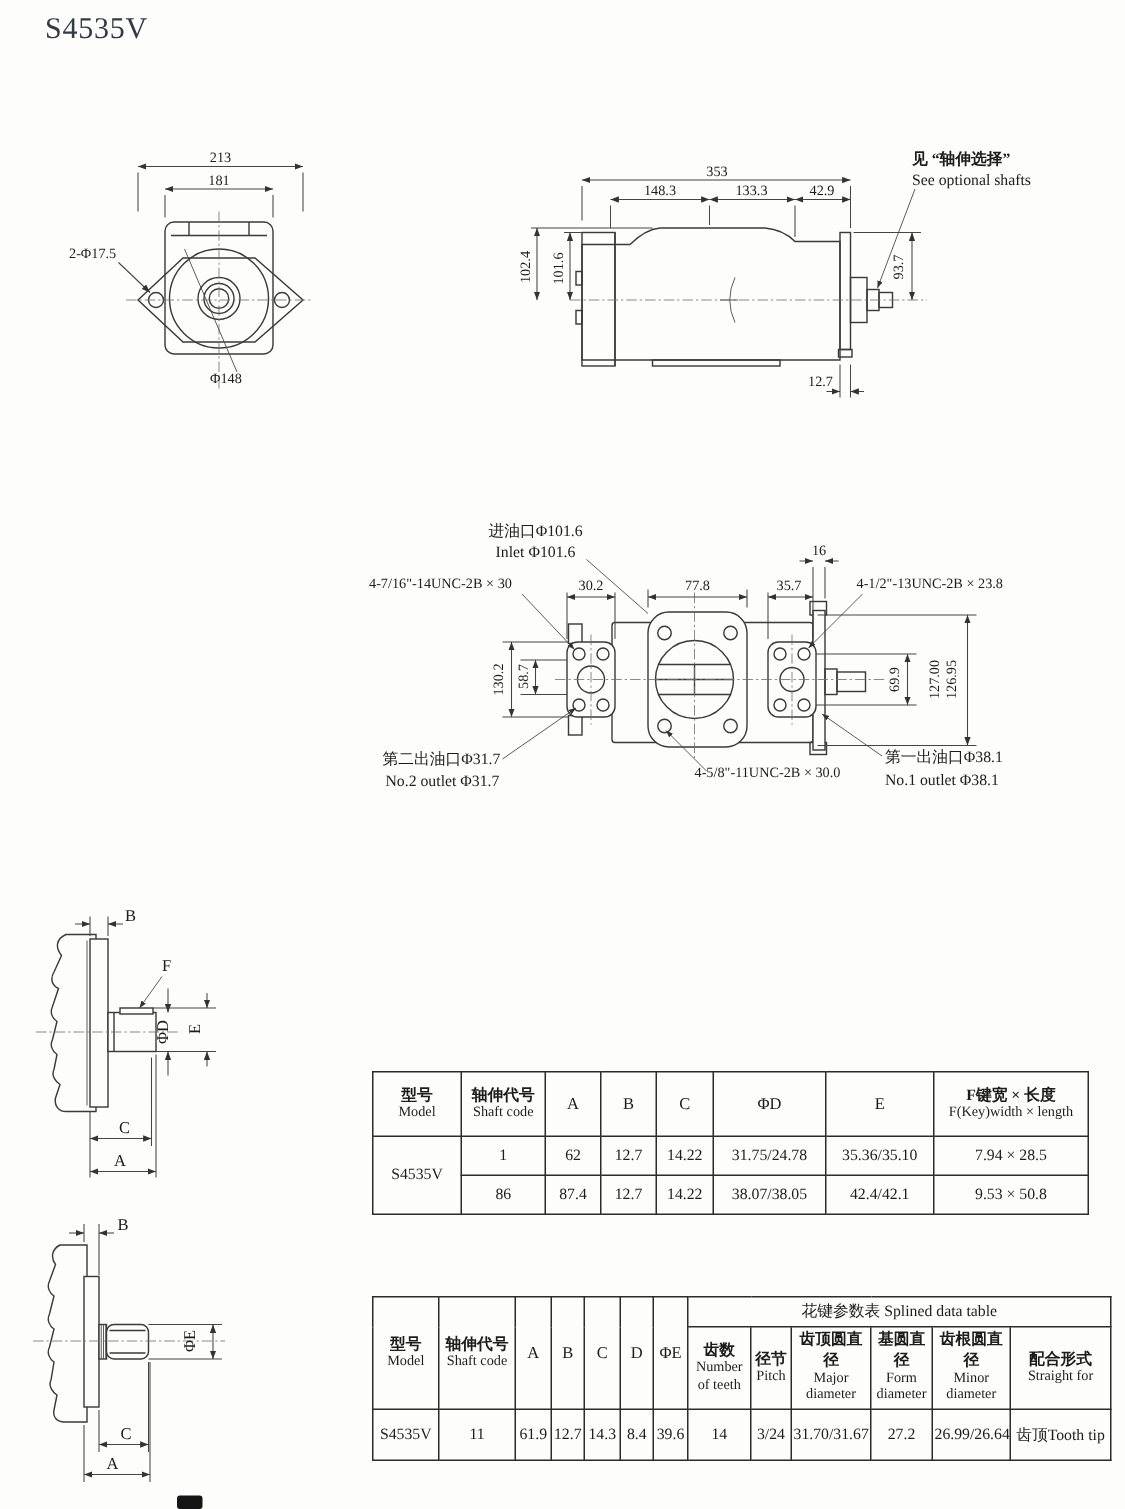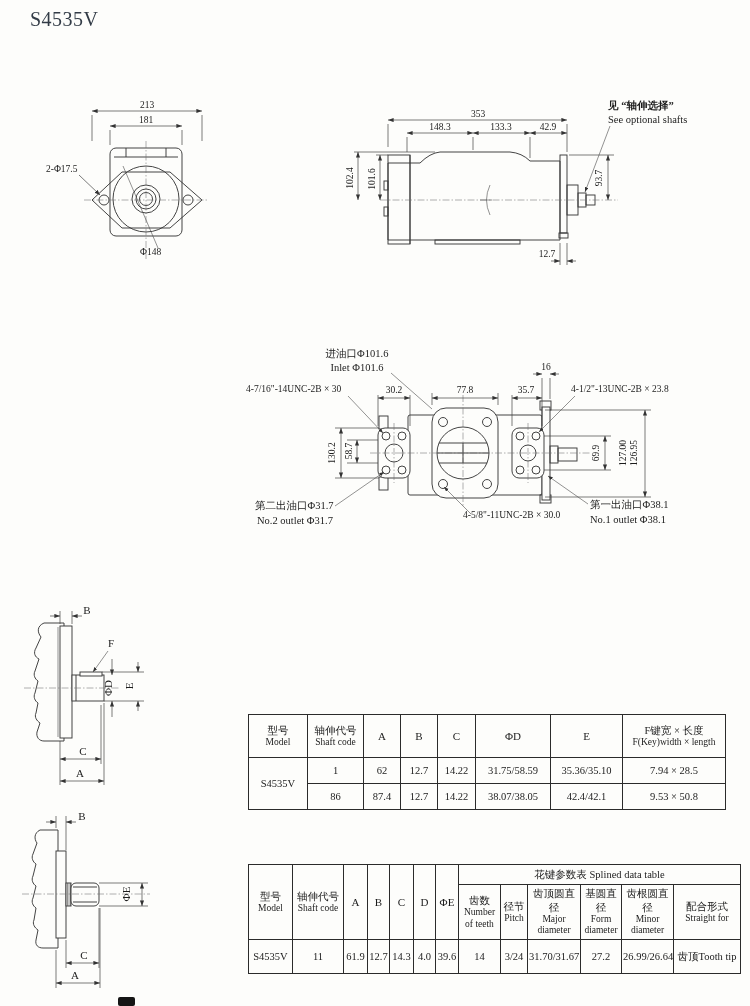--- a/index.html
+++ b/index.html
@@ -15,21 +15,21 @@
   .cl{stroke:#707070;stroke-width:.55;fill:none;stroke-dasharray:7 2 1.5 2;}
   .dt{font-size:9.5px;}
   .lt{font-size:11px;}
   .zh{font-size:10.5px;}
   .zhb{font-size:10.5px;font-weight:bold;}
   .sec-title{font-size:11px;font-weight:bold;margin-bottom:8px;white-space:nowrap;}
   .sec-title .gap{display:inline-block;width:34px;}
   table.tbl{border-collapse:collapse;table-layout:fixed;font-family:"Liberation Serif",serif;}
   .tbl th,.tbl td{border:1px solid #2b2b2b;text-align:center;vertical-align:middle;
                   padding:0 1px;font-weight:normal;overflow:hidden;}
-  .hzh{font-size:10.5px;line-height:1.25;}
+  .hzh{font-size:10.5px;line-height:1.25;font-weight:bold;}
   .hen{font-size:9.5px;line-height:1.2;}
   .hlt{font-size:11px;}
   .dv{font-size:10.5px;}
   .t1 .hrow th{height:42px;}
   .t1 .drow td{height:25px;}
   .t2 .grow th{height:19px;}
   .t2 .hrow th{height:54px;}
   .t2 .drow td{height:33px;}
   #scan-mark{left:118px;top:997px;width:17px;height:9px;background:#151515;border-radius:2px;}
 </style>
@@ -302,21 +302,21 @@
               <div class="hzh">F键宽 × 长度</div>
               <div class="hen">F(Key)width × length</div>
             </th>
       </tr>
       <tr class="drow">
         <td rowspan="2" class="dv">S4535V</td>
         <td class="dv">1</td>
         <td class="dv">62</td>
         <td class="dv">12.7</td>
         <td class="dv">14.22</td>
-        <td class="dv">31.75/58.59</td>
+        <td class="dv">31.75/24.78</td>
         <td class="dv">35.36/35.10</td>
         <td class="dv">7.94 × 28.5</td>
       </tr>
       <tr class="drow">
         <td class="dv">86</td>
         <td class="dv">87.4</td>
         <td class="dv">12.7</td>
         <td class="dv">14.22</td>
         <td class="dv">38.07/38.05</td>
         <td class="dv">42.4/42.1</td>
@@ -385,21 +385,21 @@
               <div class="hzh">配合形式</div>
               <div class="hen">Straight for</div>
             </th>
       </tr>
       <tr class="drow">
         <td class="dv">S4535V</td>
         <td class="dv">11</td>
         <td class="dv">61.9</td>
         <td class="dv">12.7</td>
         <td class="dv">14.3</td>
-        <td class="dv">4.0</td>
+        <td class="dv">8.4</td>
         <td class="dv">39.6</td>
         <td class="dv">14</td>
         <td class="dv">3/24</td>
         <td class="dv">31.70/31.67</td>
         <td class="dv">27.2</td>
         <td class="dv">26.99/26.64</td>
         <td class="dv">齿顶Tooth tip</td>
       </tr>
     </tbody>
       </table>

